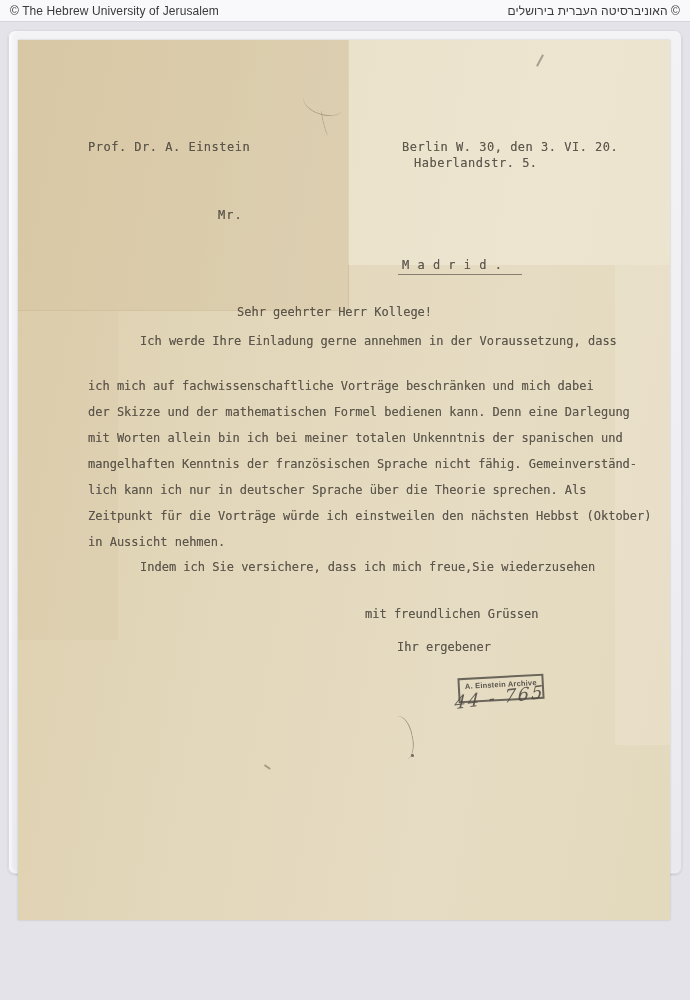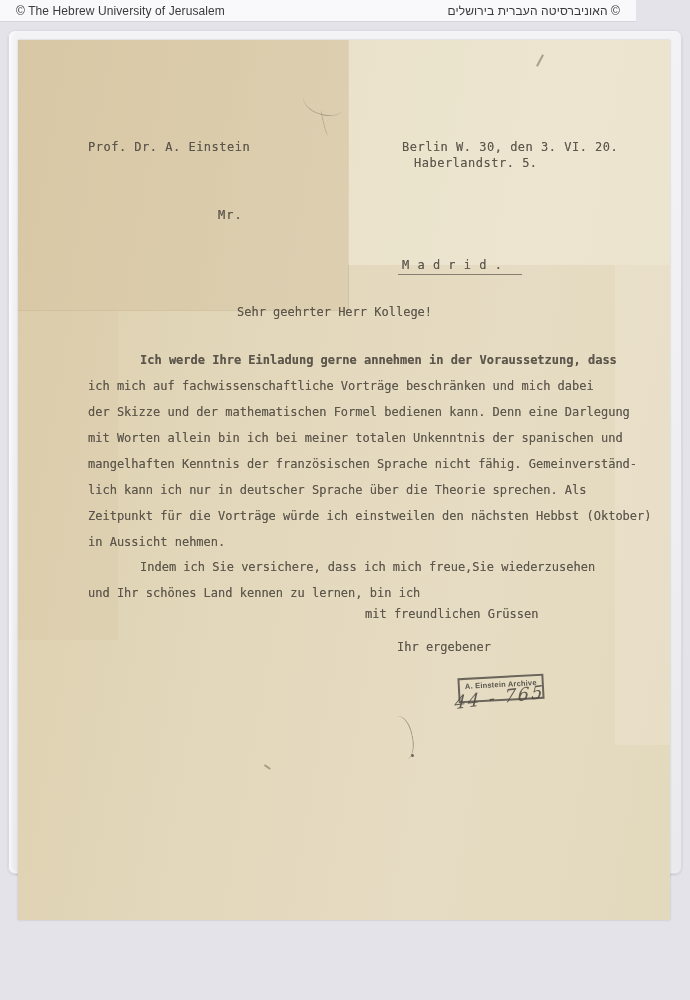--- a/index.html
+++ b/index.html
@@ -3,24 +3,24 @@
 <meta charset="utf-8">
 <style>
   html,body{margin:0;padding:0;}
   body{
     width:690px;height:1000px;position:relative;overflow:hidden;
     background:#e3e3e9;
     font-family:"Liberation Sans", sans-serif;
   }
   
   .header{
-    position:absolute;left:0;top:0;width:636px;height:22px;
+    position:absolute;left:0;top:0;width:690px;height:22px;
     background:#f9f9fb;border-bottom:1px solid #d6d6dc;
     display:flex;justify-content:space-between;align-items:center;
-    box-sizing:border-box;padding:0 16px;
+    box-sizing:border-box;padding:0 10px;
   }
   .header .copy{
     font-size:12px;color:#3a3a3c;letter-spacing:0.1px;white-space:nowrap;
   }
   .copy-he{direction:rtl;}
   
   .sleeve{
     position:absolute;left:8px;top:30px;width:674px;height:844px;
     background:linear-gradient(180deg,#f3f3f6 0%,#efeff3 55%,#e9e9ee 100%);
     border-radius:7px;
@@ -100,31 +100,30 @@
 
     <div class="tw ls05" style="left:70px;top:100px;">Prof. Dr. A. Einstein</div>
     <div class="tw ls05" style="left:384px;top:100px;">Berlin W. 30, den 3. VI. 20.</div>
     <div class="tw ls05" style="left:396px;top:116px;">Haberlandstr. 5.</div>
 
     <div class="tw ls1" style="left:200px;top:168px;">Mr.</div>
     <div class="tw ls05 city" style="left:380px;top:218px;">M a d r i d .</div>
 
     <div class="tw" style="left:219px;top:265px;">Sehr geehrter Herr Kollege!</div>
 
-    <div class="tw" style="left:122px;top:313px;font-weight:bold;">Ich werde Ihre Einladung gerne annehmen in der Voraussetzung, dass</div>
+    <div class="tw" style="left:122px;top:294px;">Ich werde Ihre Einladung gerne annehmen in der Voraussetzung, dass</div>
     <div class="tw" style="left:70px;top:339px;text-align:right;">ich mich auf fachwissenschaftliche Vorträge beschränken und mich dabei</div>
     <div class="tw" style="left:70px;top:365px;">der Skizze und der mathematischen Formel bedienen kann. Denn eine Darlegung</div>
     <div class="tw" style="left:70px;top:391px;">mit Worten allein bin ich bei meiner totalen Unkenntnis der spanischen und</div>
     <div class="tw" style="left:70px;top:417px;">mangelhaften Kenntnis der französischen Sprache nicht fähig. Gemeinverständ-</div>
     <div class="tw" style="left:70px;top:443px;">lich kann ich nur in deutscher Sprache über die Theorie sprechen. Als</div>
     <div class="tw" style="left:70px;top:469px;">Zeitpunkt für die Vorträge würde ich einstweilen den nächsten Hebbst (Oktober)</div>
     <div class="tw" style="left:70px;top:495px;">in Aussicht nehmen.</div>
 
     <div class="tw" style="left:122px;top:520px;">Indem ich Sie versichere, dass ich mich freue,Sie wiederzusehen</div>
-    <div class="tw" style="left:70px;top:546px;">und Ihr schönes Land kennen zu lernen, bin ich</div>
 
     <div class="tw" style="left:347px;top:567px;">mit freundlichen Grüssen</div>
     <div class="tw" style="left:379px;top:592px;margin-top:8px;">Ihr ergebener</div>
 
     <div class="stamp-box">
       <span class="stamp-label">A. Einstein Archive</span>
     </div>
     <div class="stamp-number">44 - 765</div>
 
   </div>

